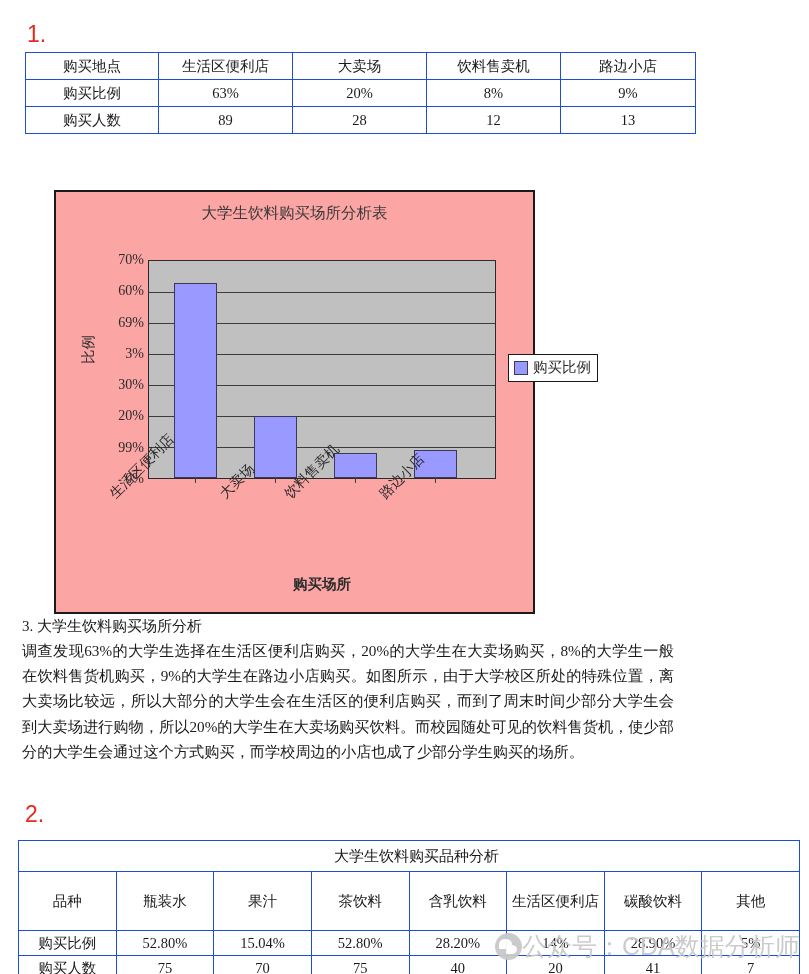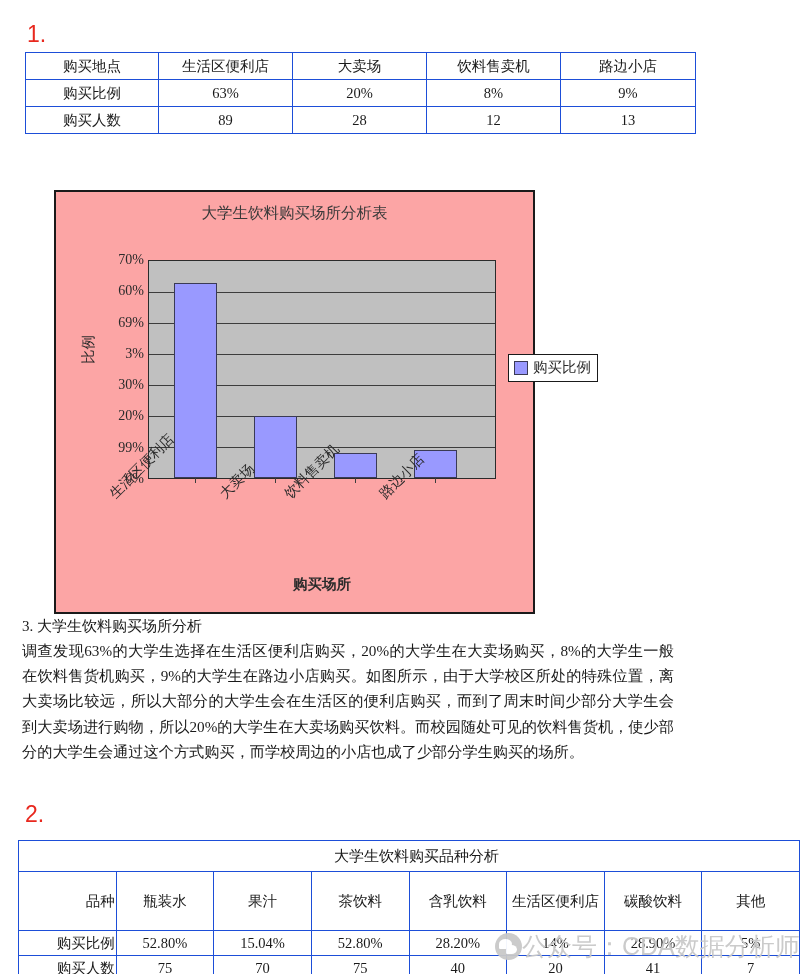--- a/index.html
+++ b/index.html
@@ -52,21 +52,21 @@
   #table1 .c0 { width: 130px; }
   #table1 .c1 { width: 131px; }
   #table1 .c2 { width: 131px; }
   #table1 .c3 { width: 131px; }
   #table1 .c4 { width: 132px; }
 
   
   #table2 { left: 18px; top: 840px; width: 782px; }
   #table2 td { height: 20px; font-size: 14.5px; }
   #table2 td.wrapcell { white-space: normal; }
-  #table2 .k0 { width: 100px; text-align: right; }
+  #table2 .k0 { width: 100px; }
   #table2 .k { width: 97px; text-align: center; }
   #table2 .title-row td {
     height: 26px;
     font-size: 15px;
     padding-left: 16px;
   }
   #table2 .head-row td { height: 54px; }
 
   
   #chart-frame {

